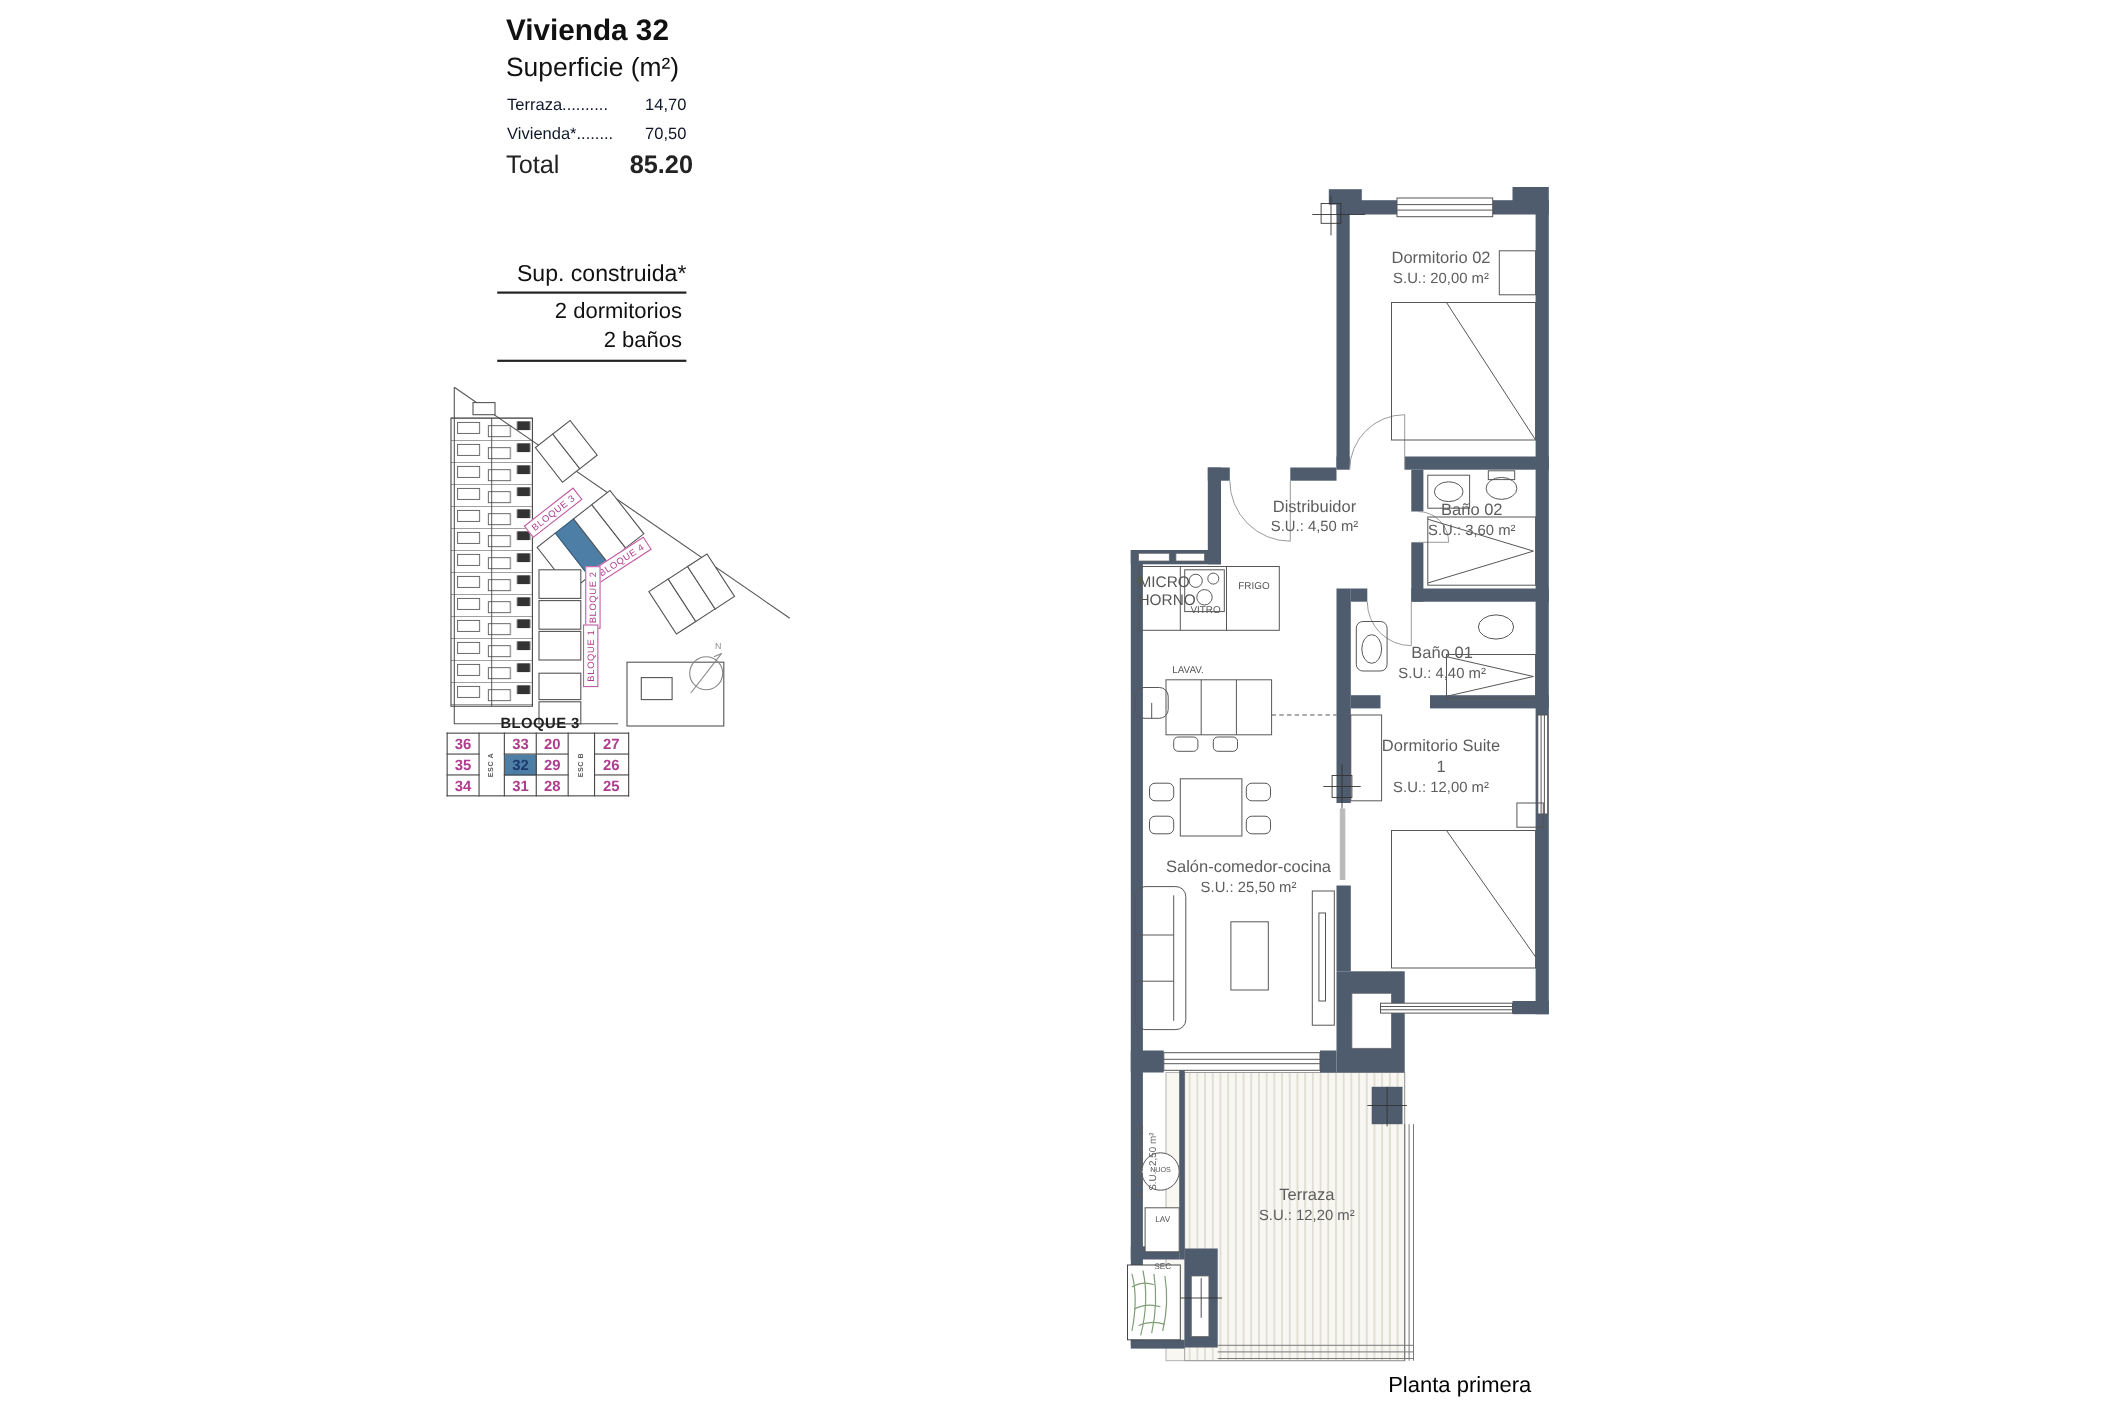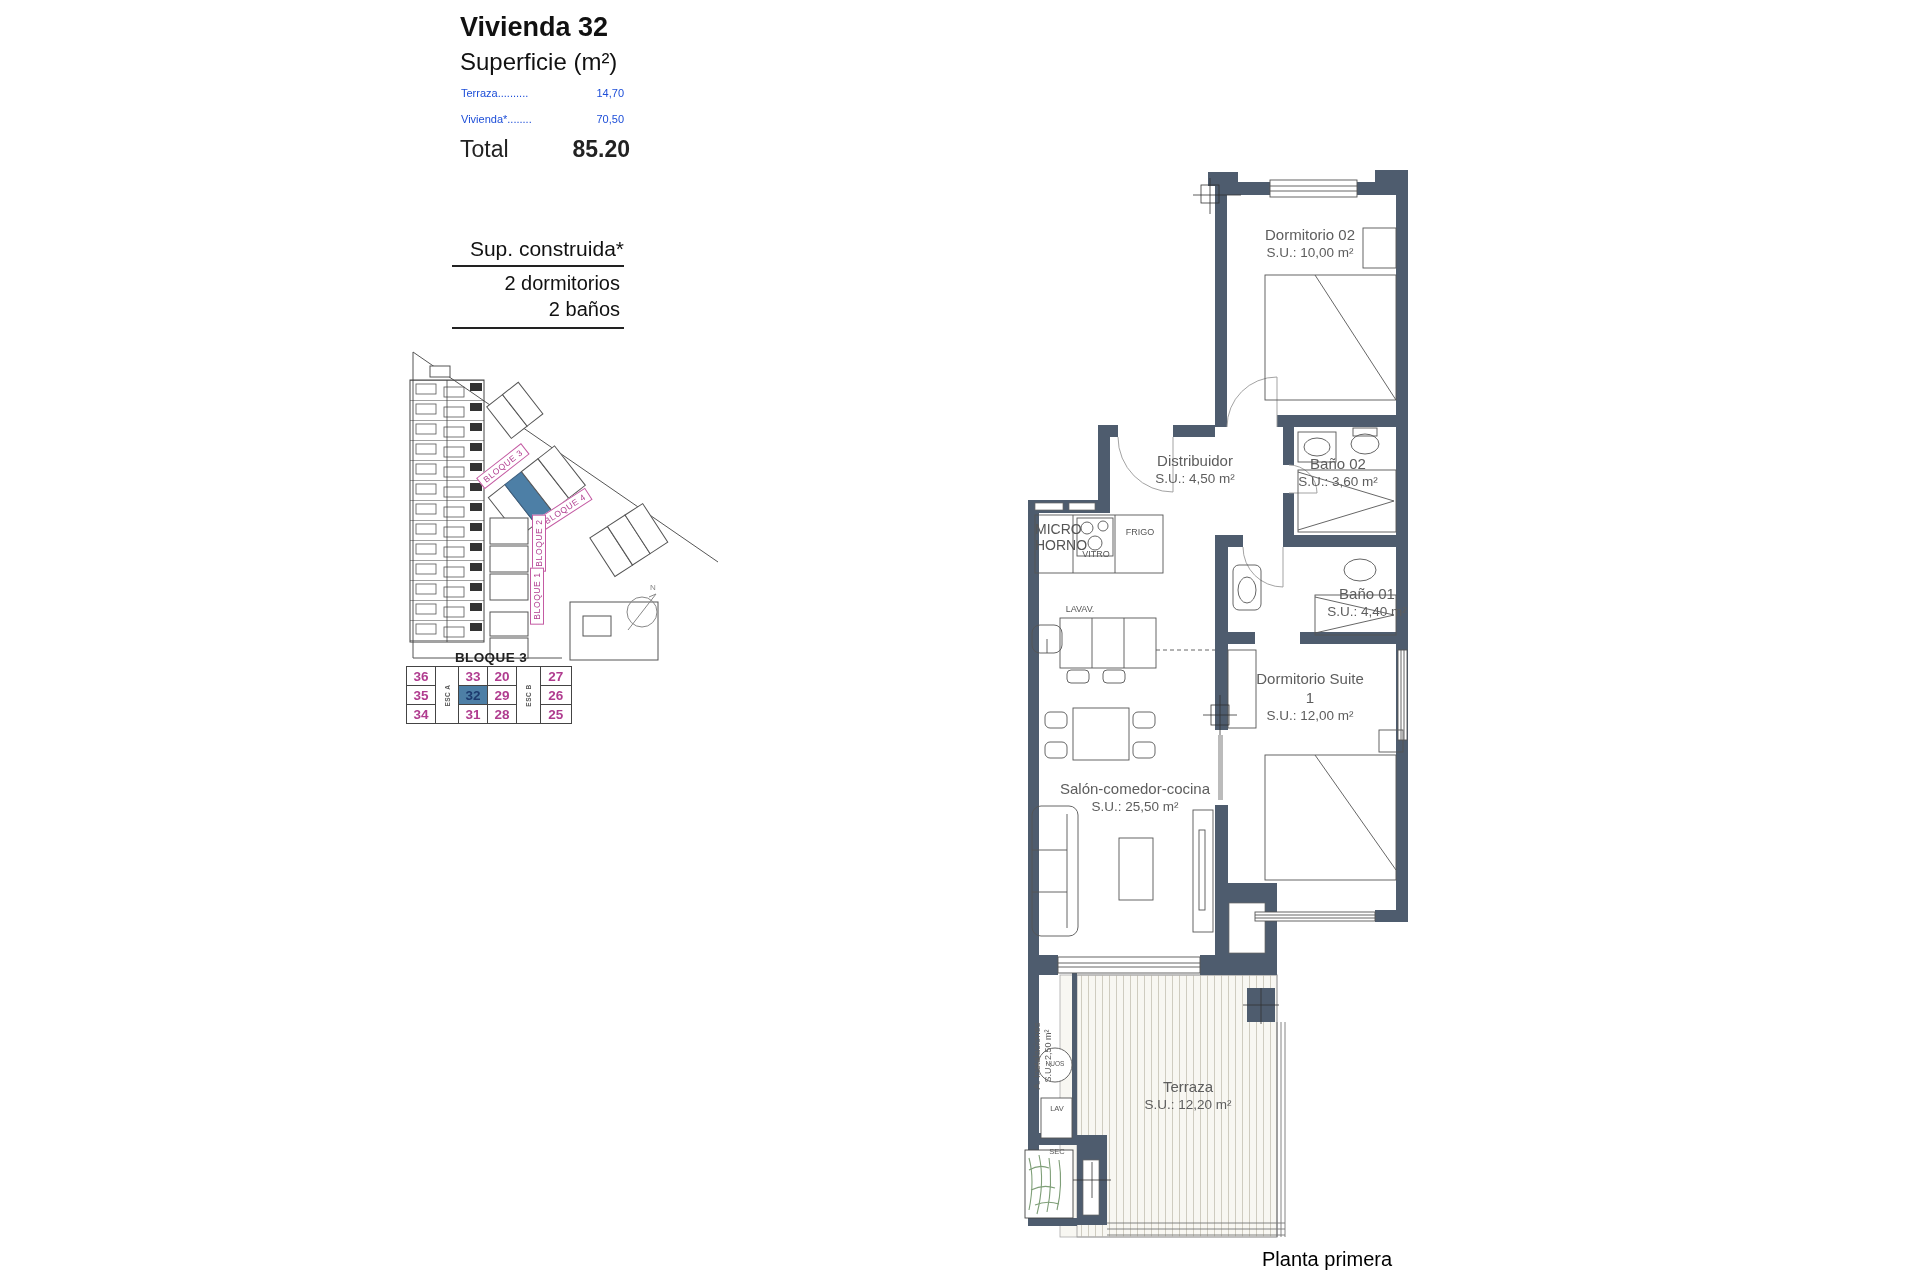--- a/index.html
+++ b/index.html
@@ -2,21 +2,21 @@
 <html><head>
 <meta charset="utf-8">
 <style>
   html,body{margin:0;padding:0;background:#fff;}
   #canvas{position:relative;width:1920px;height:1280px;background:#fff;overflow:hidden;
           font-family:"Liberation Sans","DejaVu Sans",sans-serif;color:#222;}
   .abs{position:absolute;}
   
   .title{font-size:27px;font-weight:bold;color:#111;}
   .subtitle{font-size:24px;color:#111;}
-  .srow{display:flex;width:163px;font-size:11px;color:#1d4ed8;align-items:center;}
+  .srow{display:flex;width:163px;font-size:15px;color:#0f172a;align-items:center;}
   .srow .val{margin-left:auto;}
   .trow{display:flex;width:170px;align-items:baseline;}
   .trow .tlabel{font-size:23px;font-weight:normal;}
   .trow .tval{margin-left:auto;font-size:23px;font-weight:bold;}
   .summary{width:172px;text-align:right;font-size:20px;color:#111;}
   .summary .l1{font-size:21px;border-bottom:2px solid #222;padding-bottom:4px;margin-bottom:3px;}
   .summary .l2{padding:2px 4px 2px 0;}
   .summary .l3{border-bottom:2px solid #222;padding:1px 4px 6px 0;}
   
   .blabel{position:absolute;background:#fff;border:1px solid #c45ba3;color:#b03c8f;
@@ -325,31 +325,31 @@
         <rect x="196" y="535" width="18" height="20"></rect>
       <line x1="246" y1="818" x2="246" y2="854"></line>
         <line x1="228" y1="835" x2="264" y2="835"></line>
       <line x1="77" y1="992" x2="77" y2="1028"></line>
         <line x1="58" y1="1010" x2="96" y2="1010"></line>
     </g>
   </svg>
 
   <div class="room" style="left:1235px;top:226px;width:150px;">
     <div class="rn">Dormitorio 02</div>
-    <div class="ra">S.U.: 10,00 m²</div>
+    <div class="ra">S.U.: 20,00 m²</div>
   </div>
   <div class="room" style="left:1130px;top:452px;width:130px;">
     <div class="rn">Distribuidor</div>
     <div class="ra">S.U.: 4,50 m²</div>
   </div>
   <div class="room" style="left:1283px;top:455px;width:110px;">
     <div class="rn">Baño 02</div>
     <div class="ra">S.U.: 3,60 m²</div>
   </div>
-  <div class="room" style="left:1312px;top:585px;width:110px;">
+  <div class="room" style="left:1256px;top:585px;width:110px;">
     <div class="rn">Baño 01</div>
     <div class="ra">S.U.: 4,40 m²</div>
   </div>
   <div class="room" style="left:1255px;top:670px;width:110px;">
     <div class="rn">Dormitorio Suite 1</div>
     <div class="ra">S.U.: 12,00 m²</div>
   </div>
   <div class="room" style="left:1050px;top:780px;width:170px;">
     <div class="rn">Salón-comedor-cocina</div>
     <div class="ra">S.U.: 25,50 m²</div>

